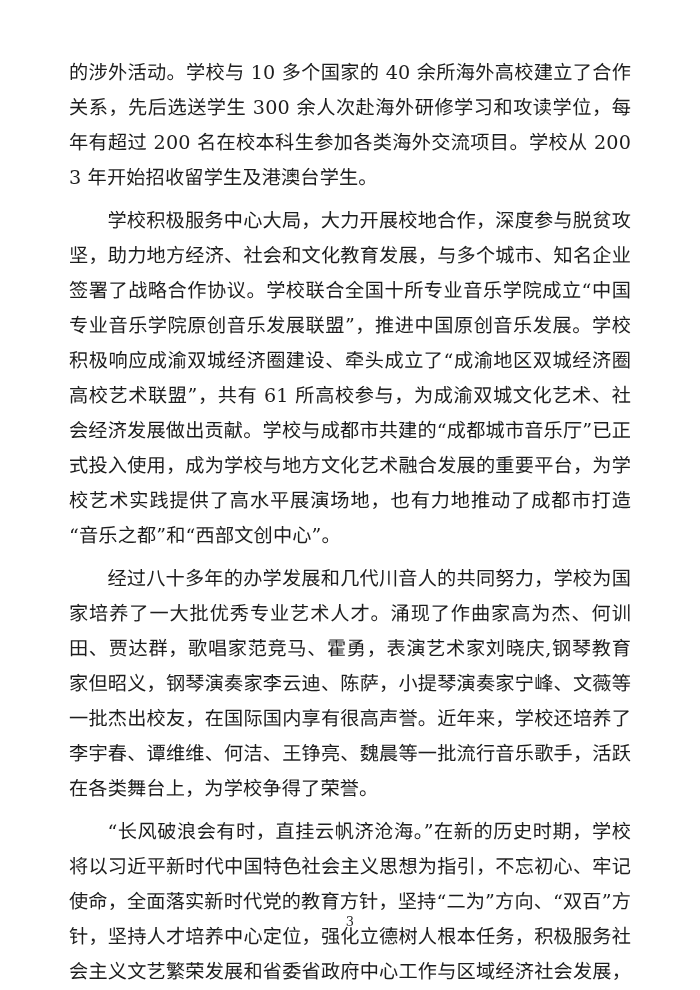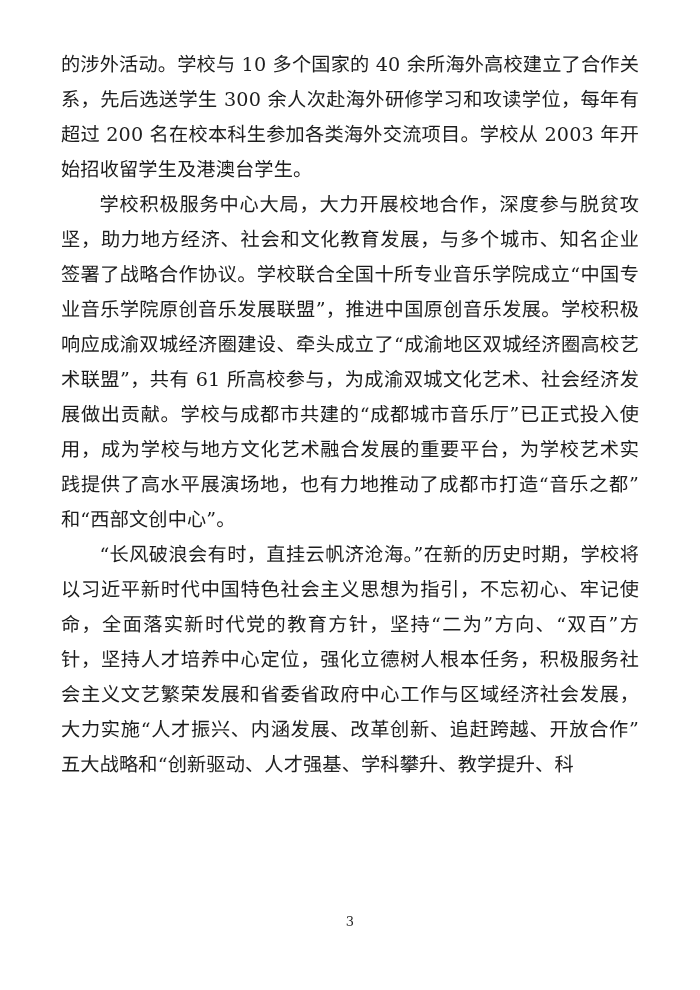--- a/index.html
+++ b/index.html
@@ -28,21 +28,21 @@
   }
 
   #text-body {
     position: absolute;
     left: 61px;
     top: 47px;
     width: 578px;
   }
 
   .para {
-    margin: 0;
+    margin: 8px;
     padding: 0;
     font-size: 19.2px;
     line-height: 35px;
     text-align: justify;
     text-align-last: left;
     text-justify: inter-ideograph;
     letter-spacing: 0.15px;
     color: #1d1d1d;
     word-break: break-all;
     overflow-wrap: anywhere;
@@ -68,20 +68,21 @@
 <body>
 
 <div id="page">
 
   <div id="text-body">
 
     <p class="para">的涉外活动。学校与 10 多个国家的 40 余所海外高校建立了合作关系，先后选送学生 300 余人次赴海外研修学习和攻读学位，每年有超过 200 名在校本科生参加各类海外交流项目。学校从 2003 年开始招收留学生及港澳台学生。</p>
 
     <p class="para indent">学校积极服务中心大局，大力开展校地合作，深度参与脱贫攻坚，助力地方经济、社会和文化教育发展，与多个城市、知名企业签署了战略合作协议。学校联合全国十所专业音乐学院成立“中国专业音乐学院原创音乐发展联盟”，推进中国原创音乐发展。学校积极响应成渝双城经济圈建设、牵头成立了“成渝地区双城经济圈高校艺术联盟”，共有 61 所高校参与，为成渝双城文化艺术、社会经济发展做出贡献。学校与成都市共建的“成都城市音乐厅”已正式投入使用，成为学校与地方文化艺术融合发展的重要平台，为学校艺术实践提供了高水平展演场地，也有力地推动了成都市打造“音乐之都”和“西部文创中心”。</p>
 
+    <p class="para indent">经过八十多年的办学发展和几代川音人的共同努力，学校为国家培养了一大批优秀专业艺术人才。涌现了作曲家高为杰、何训田、贾达群，歌唱家范竞马、霍勇，表演艺术家刘晓庆,钢琴教育家但昭义，钢琴演奏家李云迪、陈萨，小提琴演奏家宁峰、文薇等一批杰出校友，在国际国内享有很高声誉。近年来，学校还培养了李宇春、谭维维、何洁、王铮亮、魏晨等一批流行音乐歌手，活跃在各类舞台上，为学校争得了荣誉。</p>
 
     <p class="para indent">“长风破浪会有时，直挂云帆济沧海。”在新的历史时期，学校将以习近平新时代中国特色社会主义思想为指引，不忘初心、牢记使命，全面落实新时代党的教育方针，坚持“二为”方向、“双百”方针，坚持人才培养中心定位，强化立德树人根本任务，积极服务社会主义文艺繁荣发展和省委省政府中心工作与区域经济社会发展，大力实施“人才振兴、内涵发展、改革创新、追赶跨越、开放合作”五大战略和“创新驱动、人才强基、学科攀升、教学提升、科</p>
 
   </div>
 
   <div id="page-number">3</div>
 
 </div>
 
 </body></html>

